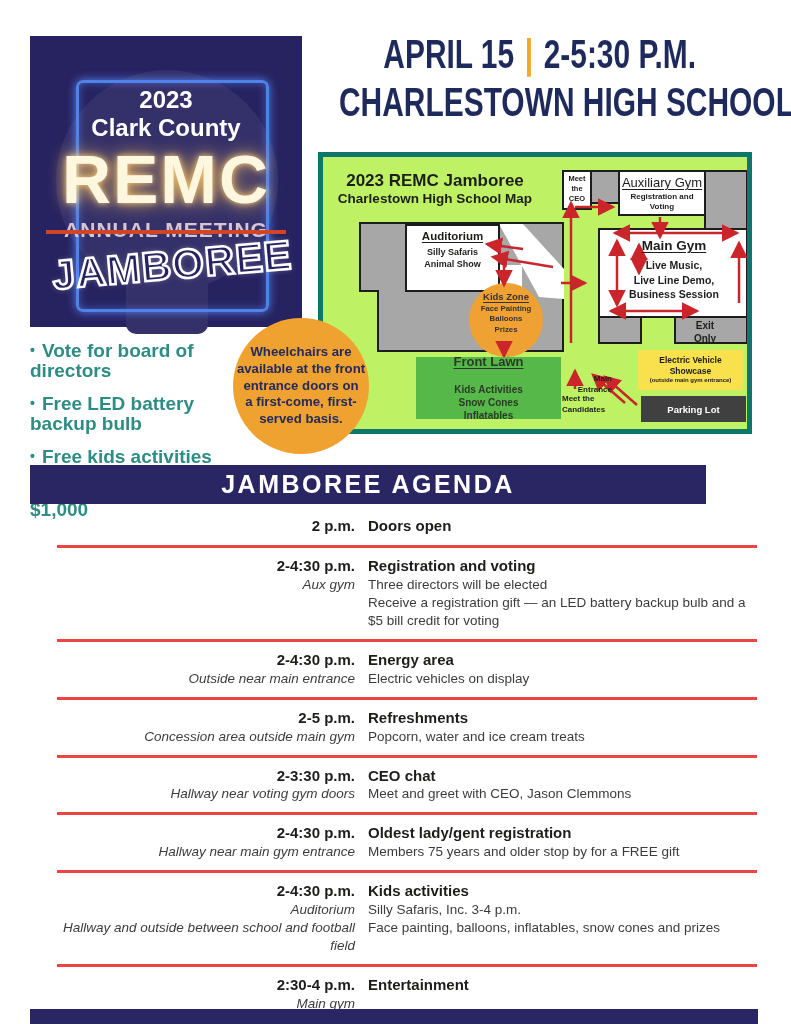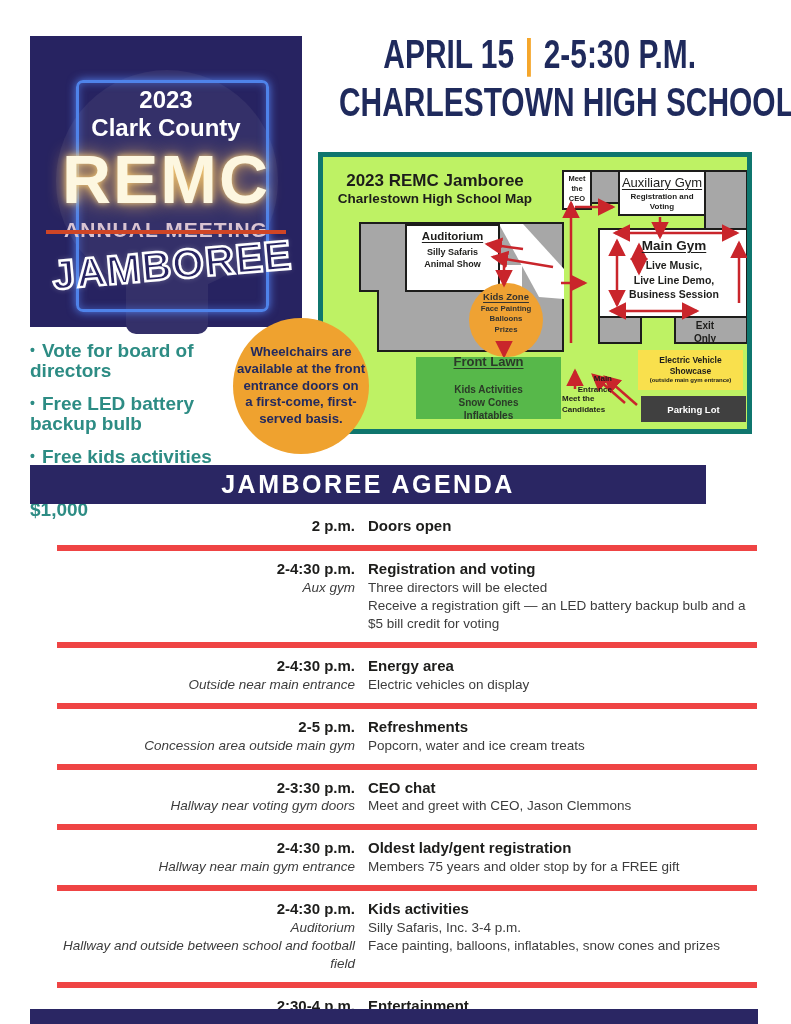--- a/index.html
+++ b/index.html
@@ -76,21 +76,21 @@
   .m-ev span{font-size:8.5px;font-weight:800;line-height:1.3;}
   .m-ev .sub{font-size:6px;font-weight:bold;}
   .m-cand{left:239px;top:237px;width:50px;text-align:left;font-size:8px;font-weight:800;line-height:1.35;}
   .m-park{left:318px;top:239px;width:105px;height:26px;background:#404040;color:#fff;
           display:flex;align-items:center;justify-content:center;font-size:9.5px;font-weight:bold;}
 
   
   .banner{left:30px;top:465px;width:676px;height:39px;background:#2a2663;color:#fff;
           text-align:center;line-height:39px;font-size:25px;font-weight:800;letter-spacing:2.5px;}
   .agenda{left:57px;top:508px;width:700px;}
-  .arow{display:grid;grid-template-columns:298px 1fr;column-gap:13px;padding:8px 0 9px;border-top:6px solid #ef4444;}
+  .arow{display:grid;grid-template-columns:298px 1fr;column-gap:13px;padding:8px 0 9px;border-top:3px solid #ef4444;}
   .arow.first{border-top:none;}
   .a-left{text-align:right;}
   .a-time{font-weight:bold;font-size:15px;color:#1d1d1b;line-height:1.32;}
   .a-loc{font-style:italic;font-size:13.5px;color:#3c3c3c;line-height:1.34;}
   .a-title{font-weight:bold;font-size:15px;color:#1d1d1b;line-height:1.32;}
   .a-detail{font-size:13.5px;color:#3c3c3c;line-height:1.34;}
 
   .footer{left:30px;top:1009px;width:728px;height:15px;background:#2a2663;}
 </style>
 </head>

